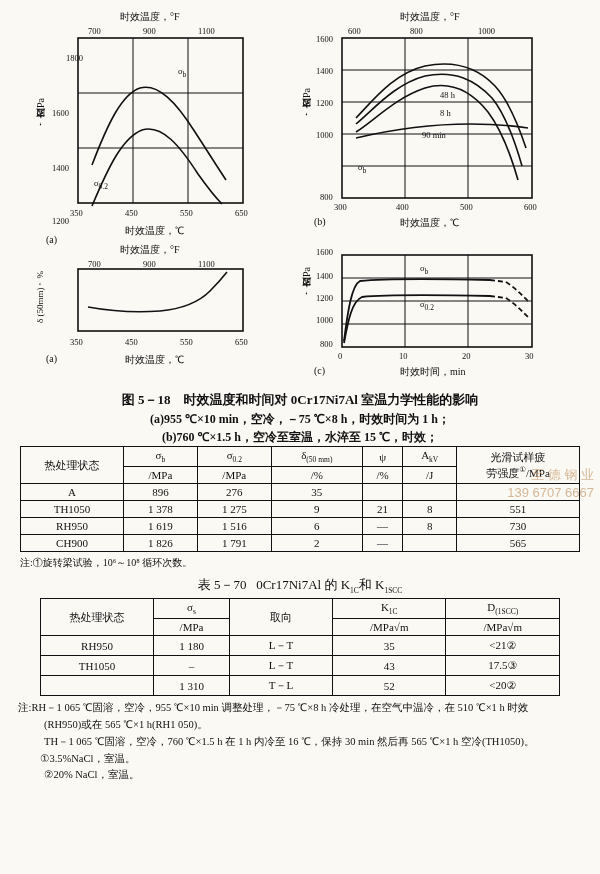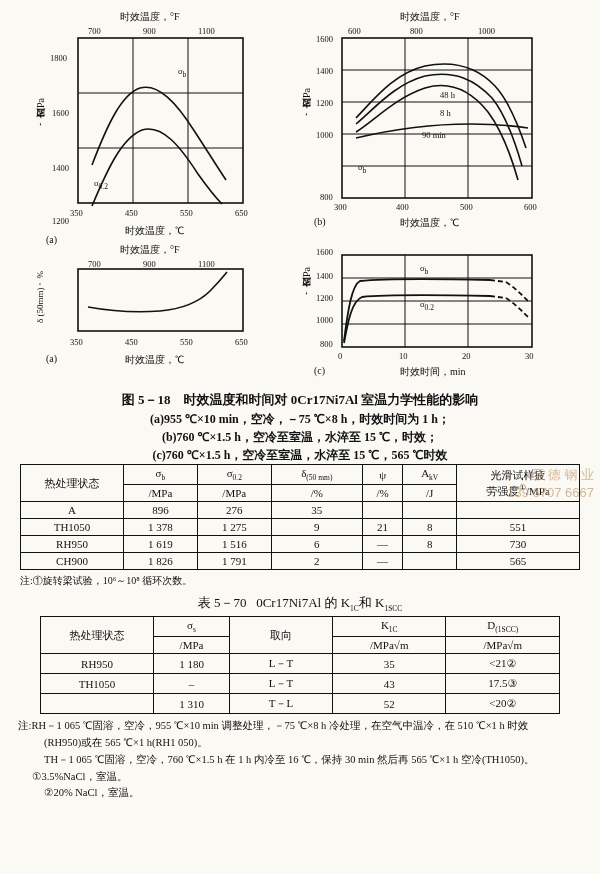--- a/index.html
+++ b/index.html
@@ -65,21 +65,21 @@
         <line x1="48" y1="65" x2="213" y2="65" stroke="#111" stroke-width="1"></line>
         <line x1="48" y1="120" x2="213" y2="120" stroke="#111" stroke-width="1"></line>
         <line x1="103" y1="10" x2="103" y2="175" stroke="#111" stroke-width="1"></line>
         <line x1="158" y1="10" x2="158" y2="175" stroke="#111" stroke-width="1"></line>
 
         <path d="M62,137 C78,95 92,66 110,60 C128,55 146,74 165,104 C178,124 188,140 196,152" fill="none" stroke="#111" stroke-width="1.6"></path>
 
         <path d="M62,178 C78,140 92,110 112,102 C132,96 150,118 168,146 C178,160 186,170 192,176" fill="none" stroke="#111" stroke-width="1.6"></path>
       </svg>
 
-      <div class="gsmall" style="left:20px;top:43px;">1800</div>
+      <div class="gsmall" style="left:36px;top:43px;">1800</div>
       <div class="gsmall" style="left:22px;top:98px;">1600</div>
       <div class="gsmall" style="left:22px;top:153px;">1400</div>
       <div class="gsmall" style="left:22px;top:206px;">1200</div>
 
       <div class="gsmall" style="left:40px;top:198px;">350</div>
       <div class="gsmall" style="left:95px;top:198px;">450</div>
       <div class="gsmall" style="left:150px;top:198px;">550</div>
       <div class="gsmall" style="left:205px;top:198px;">650</div>
 
       <div class="glabel vert" style="left:4px;top:88px;">应力，MPa</div>
@@ -194,21 +194,20 @@
   </div>
 
   <div class="caption" style="margin-top:0px;">
     <div class="t">
       <span>图 5－18</span>
       &nbsp;&nbsp;
       <span>时效温度和时间对 0Cr17Ni7Al 室温力学性能的影响</span>
     </div>
     <div class="capline">(a)955 ℃×10 min，空冷，－75 ℃×8 h，时效时间为 1 h；</div>
     <div class="capline">(b)760 ℃×1.5 h，空冷至室温，水淬至 15 ℃，时效；</div>
-    <div class="capline">(c)760 ℃×1.5 h，空冷至室温，水淬至 15 ℃，565 ℃时效</div>
   </div>
 
   <div class="watermark">
     <div>至 德 钢 业</div>
     <div>139 6707 6667</div>
   </div>
 
   <table class="t69">
     <tbody>
         <tr>
@@ -303,17 +302,17 @@
       <td>52</td>
       <td>&lt;20②</td>
     </tr>
   </tbody>
     </table>
 
   <div class="note2">
     <div>注:RH－1 065 ℃固溶，空冷，955 ℃×10 min 调整处理，－75 ℃×8 h 冷处理，在空气中温冷，在 510 ℃×1 h 时效</div>
     <div style="margin-left:26px;">(RH950)或在 565 ℃×1 h(RH1 050)。</div>
     <div style="margin-left:26px;">TH－1 065 ℃固溶，空冷，760 ℃×1.5 h 在 1 h 内冷至 16 ℃，保持 30 min 然后再 565 ℃×1 h 空冷(TH1050)。</div>
-    <div style="margin-left:14px;">①3.5%NaCl，室温。</div>
+    <div style="margin-left:22px;">①3.5%NaCl，室温。</div>
     <div style="margin-left:26px;">②20% NaCl，室温。</div>
   </div>
 
 </div>
 
 </body></html>

